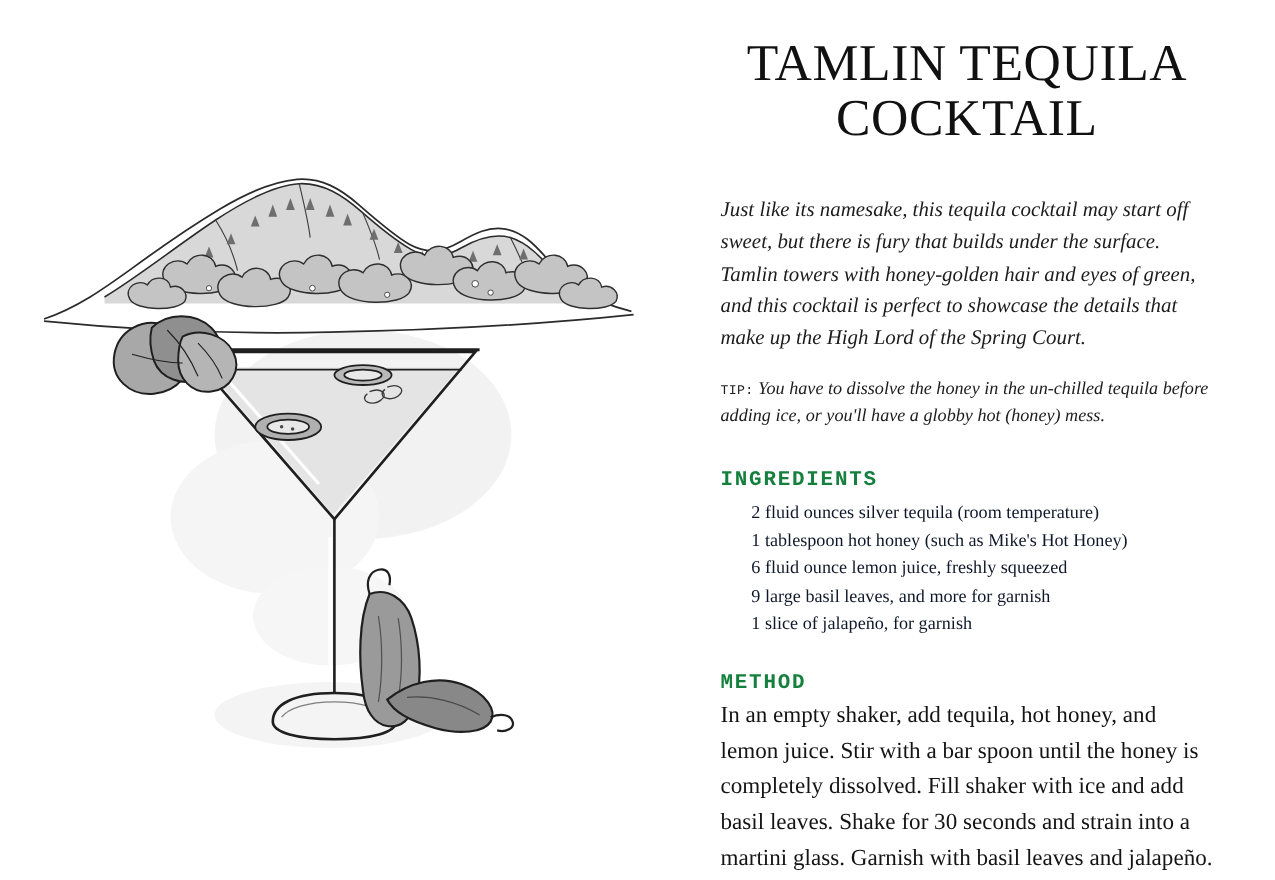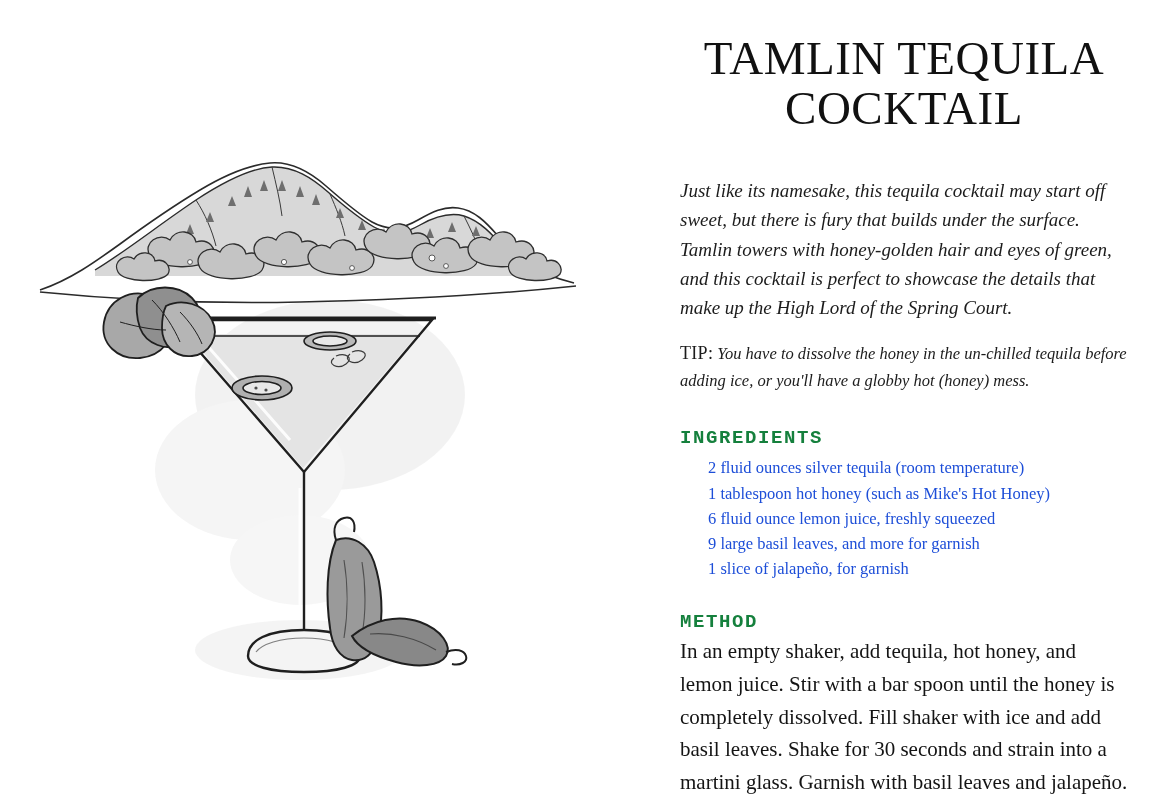--- a/index.html
+++ b/index.html
@@ -29,21 +29,21 @@
     width: 620px;
     height: 800px;
   }
   .illustration svg {
     display: block;
   }
 
   
   .recipe {
     position: absolute;
-    left: 680px;
+    left: 655px;
     top: 0;
     width: 448px;
     height: 642px;
   }
 
   .title {
     margin: 0;
     padding-top: 34px;
     font-family: "Liberation Serif", serif;
     font-size: 47px;
@@ -68,22 +68,22 @@
 
   .tip {
     margin: 0;
     padding-top: 17px;
     font-size: 16.5px;
     line-height: 1.55;
     color: #1c1c1c;
   }
   .tip .tip-label {
     font-style: normal;
-    font-family: Liberation Serif, serif;
-    font-size: 18px;
+    font-family: Liberation Mono, monospace;
+    font-size: 12px;
     letter-spacing: 0.3px;
   }
   .tip .tip-text {
     font-style: italic;
   }
 
   .section-head {
     margin: 0;
     padding-top: 34px;
     padding-bottom: 6px;
@@ -100,21 +100,21 @@
   }
 
   .ingredients {
     margin: 0;
     padding: 0 0 0 28px;
     list-style: none;
   }
   .ingredients li {
     font-size: 16.5px;
     line-height: 1.53;
-    color: #1d4ed8;
+    color: #0f172a;
   }
 
   .method {
     margin: 0;
     font-size: 21px;
     line-height: 1.55;
     color: #141414;
   }
 
   .page-number {

